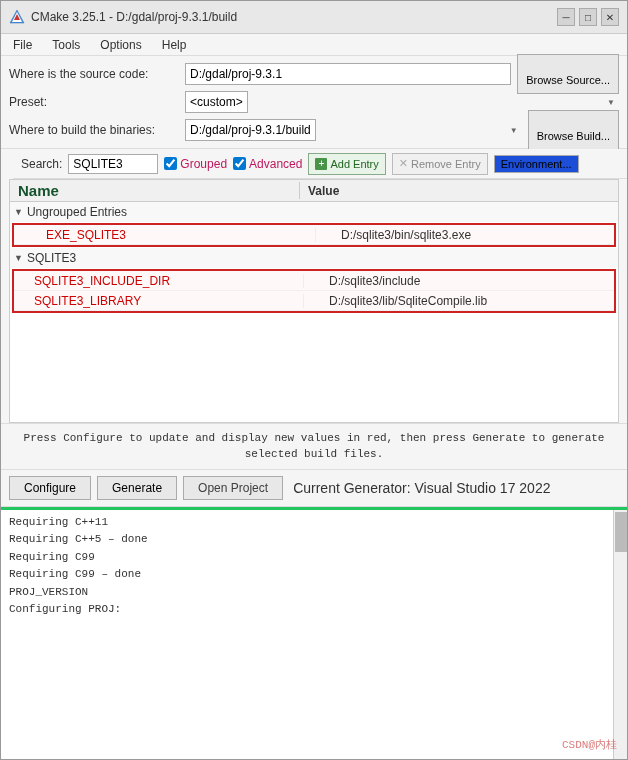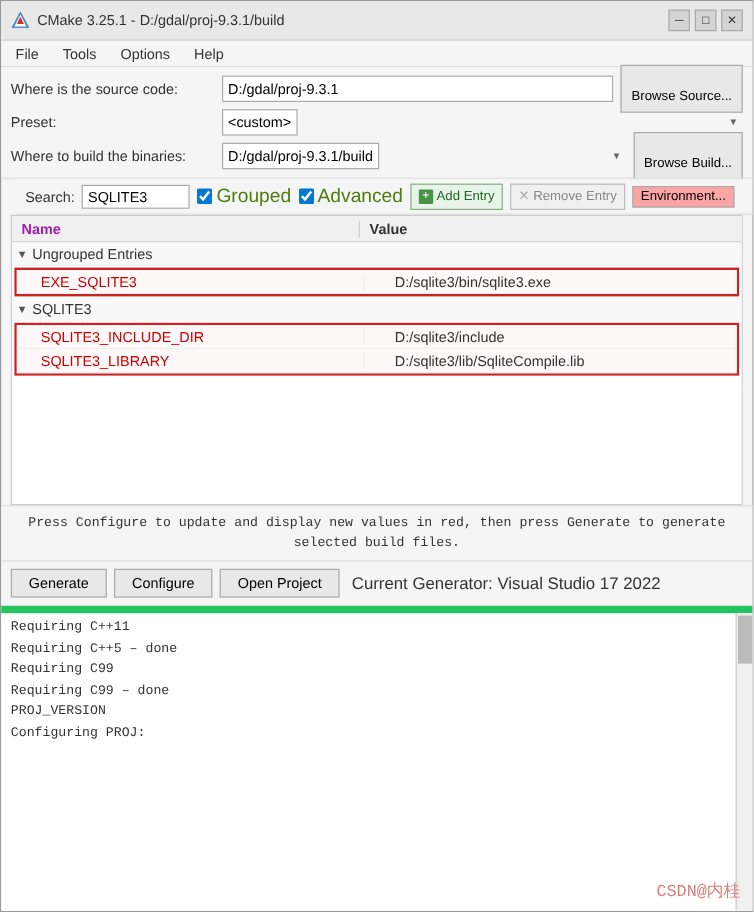--- a/index.html
+++ b/index.html
@@ -157,22 +157,22 @@
       display: flex;
       align-items: center;
       gap: 3px;
     }
     .checkbox-group input[type=checkbox] {
       width: 13px;
       height: 13px;
       accent-color: #0078d4;
     }
     .checkbox-label {
-      font-size: 16px;
-      color: #4d7c0f;
+      font-size: 12px;
+      color: #be185d;
     }
     .btn-add {
       background: #e8f4e8;
       border: 1px solid #88aa88;
       padding: 2px 6px;
       font-size: 11px;
       cursor: pointer;
       height: 22px;
       display: flex;
       align-items: center;
@@ -185,21 +185,21 @@
       padding: 2px 6px;
       font-size: 11px;
       cursor: pointer;
       height: 22px;
       display: flex;
       align-items: center;
       gap: 3px;
       color: #888;
     }
     .btn-env {
-      background: #fca5a5;
+      background: #1d4ed8;
       border: 1px solid #aaa;
       padding: 2px 6px;
       font-size: 11px;
       cursor: pointer;
       height: 18px;
     }
     .table-area {
       flex: 1;
       background: white;
       border: 1px solid #ccc;
@@ -210,23 +210,23 @@
     .table-header {
       display: flex;
       background: #f0f0f0;
       border-bottom: 1px solid #ccc;
       height: 22px;
       align-items: center;
     }
     .col-name {
       width: 290px;
       padding: 0 8px;
-      font-size: 12px;
+      font-size: 15px;
       font-weight: bold;
-      color: #a21caf;
+      color: #14532d;
       border-right: 1px solid #ccc;
     }
     .col-value {
       flex: 1;
       padding: 0 8px;
       font-size: 12px;
       font-weight: bold;
       color: #333;
     }
     .group-header {
@@ -289,31 +289,31 @@
     }
     .btn-main {
       background: #e8e8e8;
       border: 1px solid #aaa;
       padding: 3px 14px;
       font-size: 12px;
       cursor: pointer;
       height: 24px;
     }
     .btn-main.disabled {
-      color: #000000;
+      color: #404040;
       cursor: default;
     }
     .generator-text {
       font-size: 14px;
       color: #333;
       margin-left: 4px;
     }
     .log-area {
       background: white;
-      border-top: 6px solid #22c55e;
+      border-top: 3px solid #22c55e;
       padding: 4px 8px;
       font-family: 'Courier New', monospace;
       font-size: 11px;
       color: #333;
       line-height: 1.6;
       flex: 0 0 130px;
       overflow: hidden;
       position: relative;
     }
     .log-scrollbar {
@@ -329,21 +329,21 @@
       width: 12px;
       height: 40px;
       background: #bbb;
       margin: 2px 1px;
       cursor: pointer;
     }
     .watermark {
       position: absolute;
       bottom: 4px;
       right: 10px;
-      font-size: 14px;
+      font-size: 11px;
       color: #cc4444;
       opacity: 0.7;
     }
     .icon-plus {
       display: inline-block;
       width: 12px;
       height: 12px;
       background: #4a944a;
       color: white;
       font-size: 10px;
@@ -437,21 +437,21 @@
       <div class="col-name">Name</div>
       <div class="col-value">Value</div>
     </div>
 
     <div class="group-header">
       <span class="arrow">▼</span>
       <span>Ungrouped Entries</span>
     </div>
 
     <div style="border: 2px solid #cc2222; margin: 1px 2px;">
-      <div class="table-row" style="background:#fff8f8;">
+      <div class="table-row" style="background:#fff8f8;padding-left:12px;">
         <div class="row-name">EXE_SQLITE3</div>
         <div class="row-value">D:/sqlite3/bin/sqlite3.exe</div>
       </div>
     </div>
 
     <div class="group-header">
       <span class="arrow">▼</span>
       <span>SQLITE3</span>
     </div>
 
@@ -466,22 +466,22 @@
       </div>
     </div>
   </div>
 
   <div class="status-bar">
     <span>Press Configure to update and display new values in red, then press Generate to generate selected
 build files.</span>
   </div>
 
   <div class="button-bar">
+    <button class="btn-main">Configure</button>
     <button class="btn-main">Generate</button>
-    <button class="btn-main">Configure</button>
     <button class="btn-main disabled">Open Project</button>
     <span class="generator-text">Current Generator: Visual Studio 17 2022</span>
   </div>
 
   <div class="log-area" style="position:relative; flex: 1;">
     <div>Requiring C++11</div>
     <div>Requiring C++5 – done</div>
     <div>Requiring C99</div>
     <div>Requiring C99 – done</div>
     <div>PROJ_VERSION</div>

